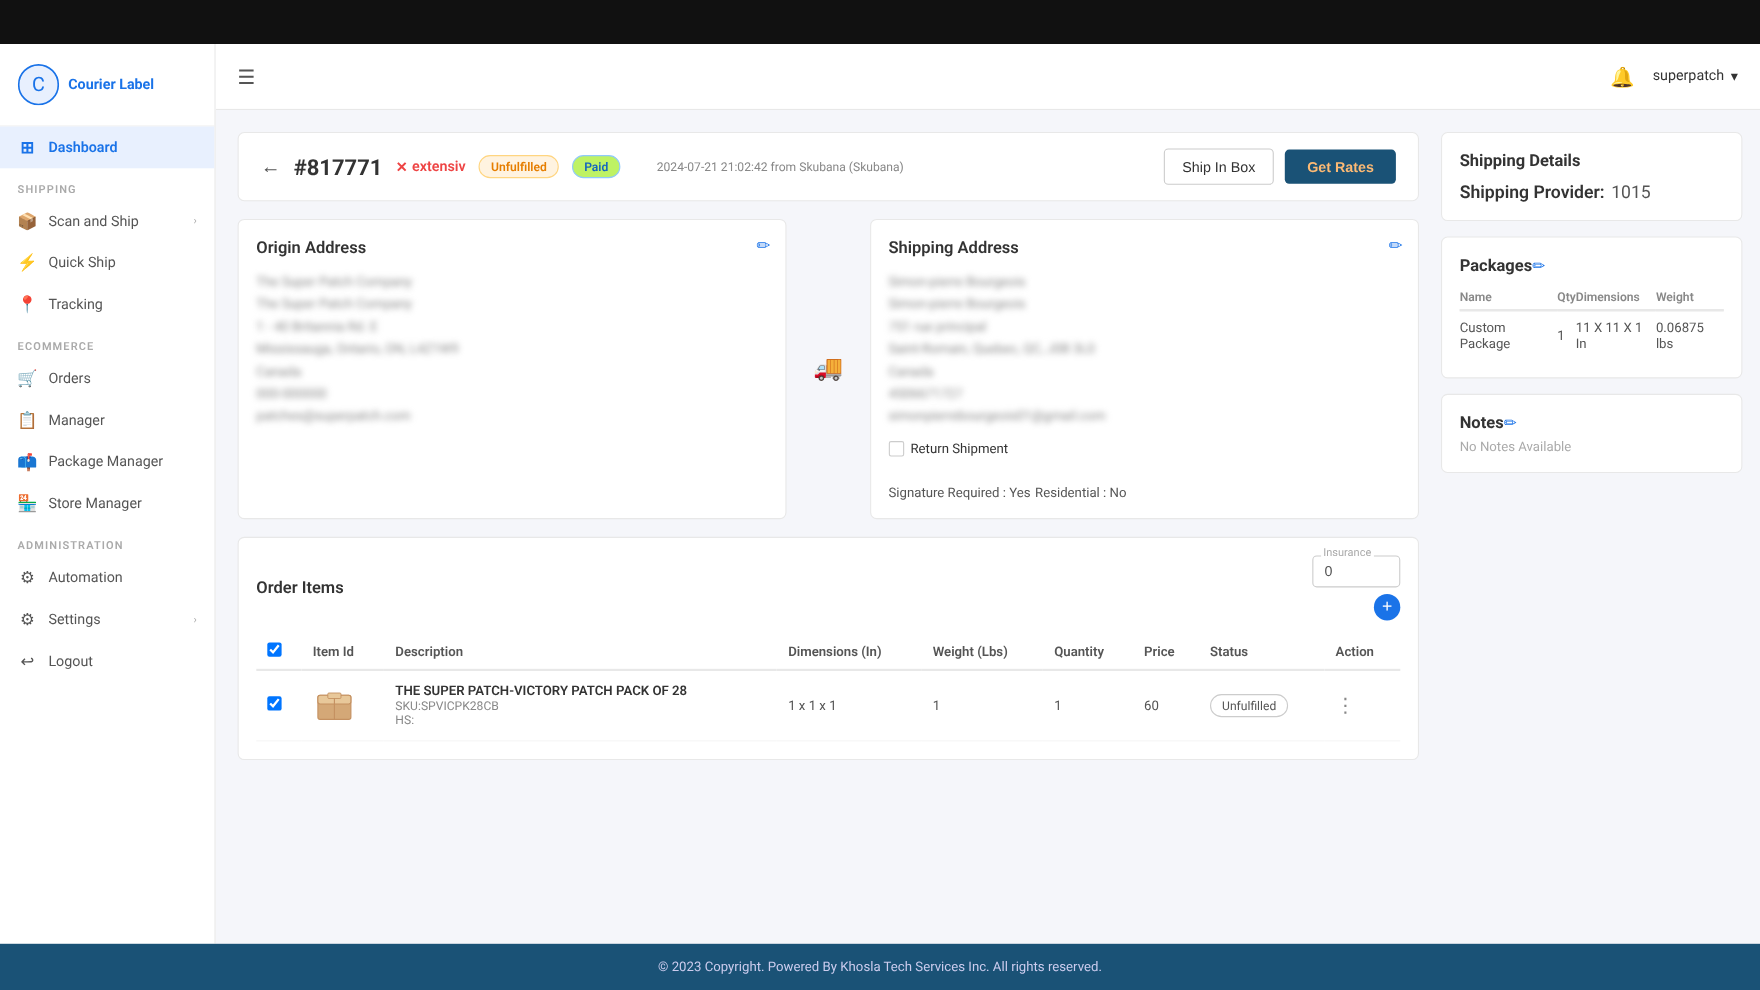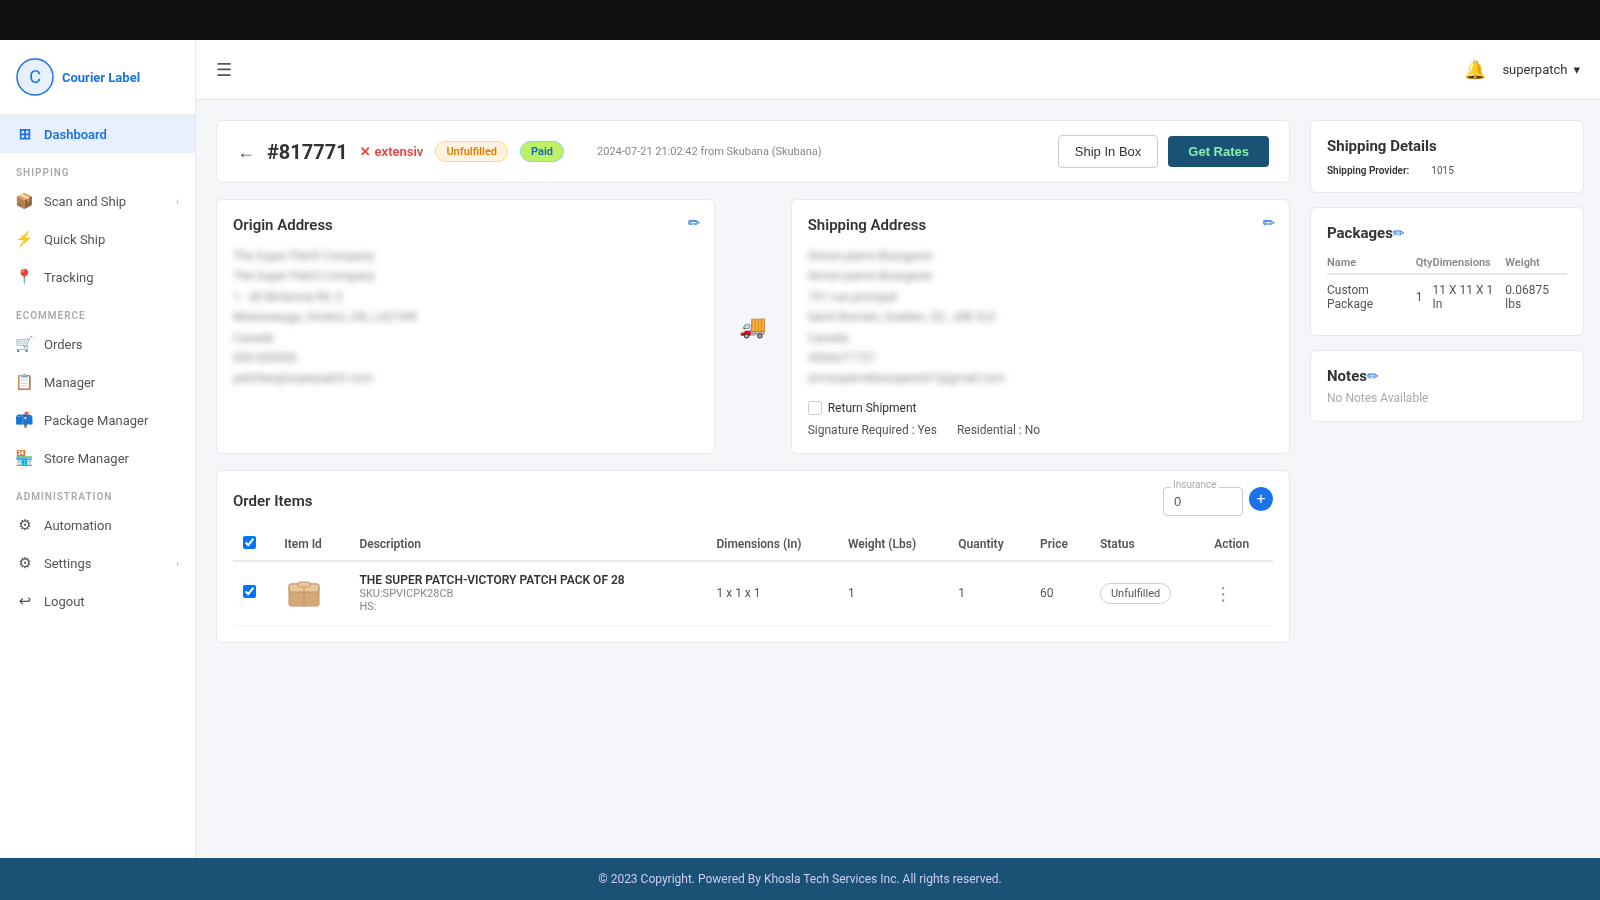--- a/index.html
+++ b/index.html
@@ -38,42 +38,42 @@
     .order-header { display: flex; align-items: center; gap: 12px; background: #fff; padding: 14px 20px; border-radius: 6px; border: 1px solid #e8e8e8; }
     .back-arrow { cursor: pointer; font-size: 18px; color: #555; }
     .order-number { font-size: 20px; font-weight: 700; color: #333; }
     .extensiv-logo { display: flex; align-items: center; gap: 2px; font-size: 13px; color: #e44; font-weight: 600; }
     .badge { padding: 3px 10px; border-radius: 12px; font-size: 11px; font-weight: 600; }
     .badge-unfulfilled { background: #fff3e0; color: #e67e00; border: 1px solid #ffd580; }
     .badge-paid { background: #bef264; color: #1565c0; border: 1px solid #90caf9; }
     .order-date { font-size: 11px; color: #888; margin-left: 21px; }
     .order-header-actions { margin-left: auto; display: flex; gap: 10px; align-items: center; }
     .btn-ship-in-box { background: #fff; border: 1px solid #ccc; color: #333; padding: 8px 16px; border-radius: 4px; cursor: pointer; font-size: 13px; }
-    .btn-get-rates { background: #1a5276; color: #86efac; padding: 8px 20px; border-radius: 4px; cursor: pointer; font-size: 13px; font-weight: 600; border: none; }
+    .btn-get-rates { background: #1a5276; color: #fdba74; padding: 8px 20px; border-radius: 4px; cursor: pointer; font-size: 13px; font-weight: 600; border: none; }
 
     
     .address-row { display: flex; gap: 16px; }
     .address-card { flex: 1; background: #fff; border: 1px solid #e8e8e8; border-radius: 6px; padding: 16px; position: relative; }
     .address-card-title { font-size: 15px; font-weight: 600; color: #333; margin-bottom: 12px; }
     .edit-icon { position: absolute; top: 14px; right: 14px; color: #1a73e8; cursor: pointer; font-size: 15px; }
     .address-text { font-size: 12px; color: #888; line-height: 1.7; }
     .address-text .blurred { filter: blur(3px); user-select: none; }
     .truck-divider { display: flex; align-items: center; justify-content: center; padding: 0 8px; }
     .truck-icon { font-size: 22px; color: #555; }
 
     .return-shipment-row { display: flex; align-items: center; gap: 6px; margin-top: 12px; font-size: 12px; color: #333; }
     .checkbox-square { width: 14px; height: 14px; border: 1px solid #ccc; border-radius: 2px; background: #fff; flex-shrink: 0; cursor: pointer; }
 
-    .signature-info { display: flex; gap: 20px; margin-top: 8px; font-size: 12px; color: #555; }
+    .signature-info { display: flex; gap: 4px; margin-top: 26px; font-size: 12px; color: #555; }
 
     
     .order-items-card { background: #fff; border: 1px solid #e8e8e8; border-radius: 6px; padding: 16px; }
     .order-items-header { display: flex; align-items: center; justify-content: space-between; margin-bottom: 12px; }
     .order-items-title { font-size: 15px; font-weight: 600; color: #333; }
-    .insurance-group { display: flex; align-items: flex-start; gap: 6px; }
+    .insurance-group { display: flex; align-items: flex-end; gap: 6px; flex-direction: column; }
     .insurance-input { border: 1px solid #ccc; border-radius: 4px; padding: 6px 10px; font-size: 13px; width: 80px; color: #555; }
     .insurance-label { font-size: 10px; color: #aaa; position: absolute; top: -8px; left: 8px; background: #fff; padding: 0 2px; }
     .insurance-wrapper { position: relative; }
     .add-btn { background: #1a73e8; color: #fff; border: none; border-radius: 50%; width: 24px; height: 24px; font-size: 16px; cursor: pointer; display: flex; align-items: center; justify-content: center; }
 
     table { width: 100%; border-collapse: collapse; }
     thead tr { border-bottom: 2px solid #e8e8e8; }
     th { text-align: left; padding: 8px 10px; font-size: 12px; font-weight: 600; color: #555; }
     td { padding: 10px 10px; font-size: 12px; color: #555; vertical-align: middle; }
     .item-row { border-bottom: 1px solid #f5f5f5; }
@@ -82,21 +82,21 @@
     .status-badge-unfulfilled { border: 1px solid #ccc; color: #555; padding: 3px 10px; border-radius: 12px; font-size: 11px; }
     .dots-menu { cursor: pointer; font-size: 18px; color: #888; }
 
     
     .right-panel { width: 290px; flex-shrink: 0; display: flex; flex-direction: column; gap: 14px; overflow-y: auto; padding: 20px 16px 20px 0; }
 
     .panel-card { background: #fff; border: 1px solid #e8e8e8; border-radius: 6px; padding: 16px; }
     .panel-card-title { font-size: 15px; font-weight: 700; color: #333; margin-bottom: 10px; }
     .panel-edit { float: right; color: #1a73e8; cursor: pointer; font-size: 14px; }
 
-    .shipping-provider-row { display: flex; gap: 22px; font-size: 10px; color: #555; }
+    .shipping-provider-row { display: flex; gap: 6px; font-size: 16px; color: #555; }
     .shipping-provider-label { font-weight: 600; color: #333; }
 
     .packages-table { width: 100%; margin-top: 6px; }
     .packages-table th { font-size: 11px; color: #888; font-weight: 600; padding: 4px 0; border-bottom: 1px solid #eee; }
     .packages-table td { font-size: 12px; color: #555; padding: 8px 0; }
 
     .notes-text { font-size: 12px; color: #aaa; margin-top: 6px; }
 
     
     .footer { background: #1a5276; color: #cce; font-size: 12px; text-align: center; padding: 14px; flex-shrink: 0; }

